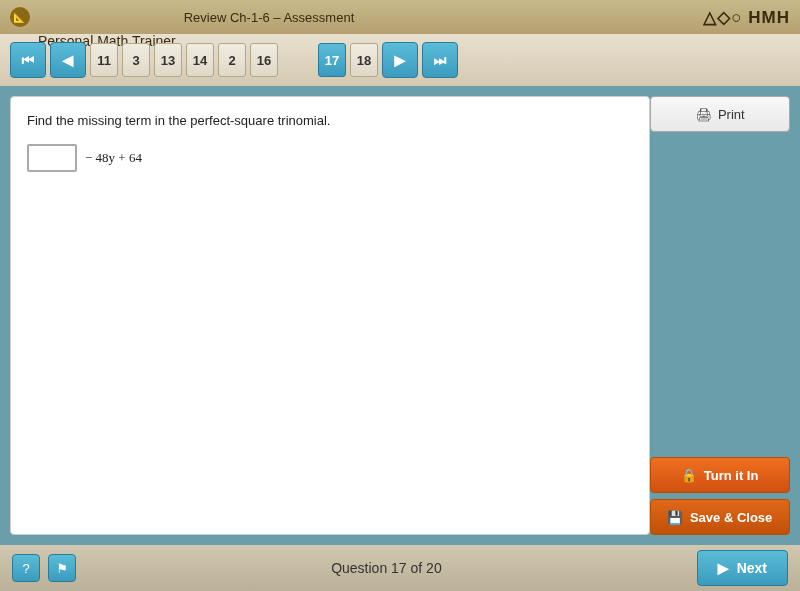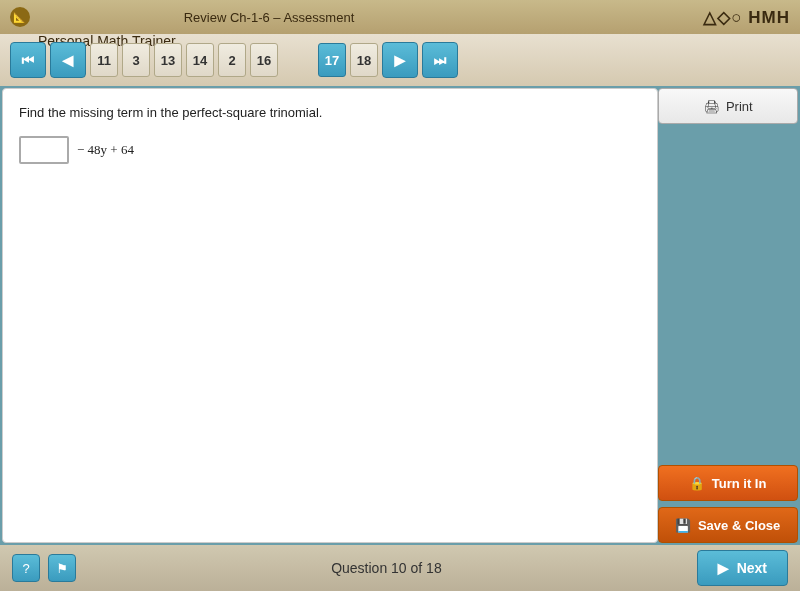--- a/index.html
+++ b/index.html
@@ -83,21 +83,21 @@
     .nav-num.active {
       background: linear-gradient(to bottom, #5bbcd8, #3a9bbe);
       color: white;
       border-color: #2a7a9a;
       margin-left: 36px;
     }
 
     
     #main-area {
       display: flex;
-      padding: 2px;
+      padding: 10px;
       height: calc(591px - 34px - 52px - 46px);
     }
 
     
     #question-panel {
       flex: 1;
       background: white;
       border-radius: 4px;
       padding: 16px;
       border: 1px solid #ccc;
@@ -288,18 +288,18 @@
 
 <div id="footer">
   <div id="footer-left">
     <div class="footer-icon-btn">
       <span>?</span>
     </div>
     <div class="footer-icon-btn">
       <span>⚑</span>
     </div>
   </div>
-  <div id="question-counter">Question 10 of 18</div>
+  <div id="question-counter">Question 17 of 20</div>
   <div id="next-btn">
     <span>▶</span>
     <span>Next</span>
   </div>
 </div>
 
 </body></html>

